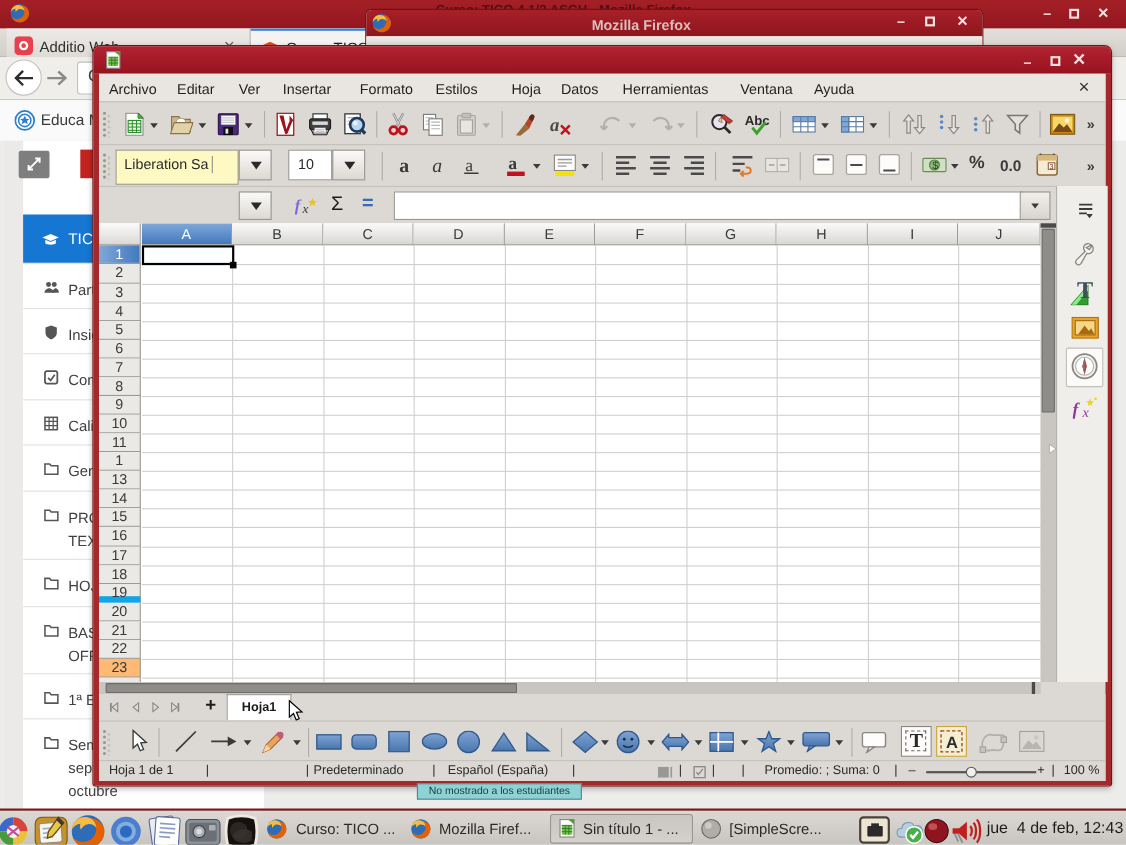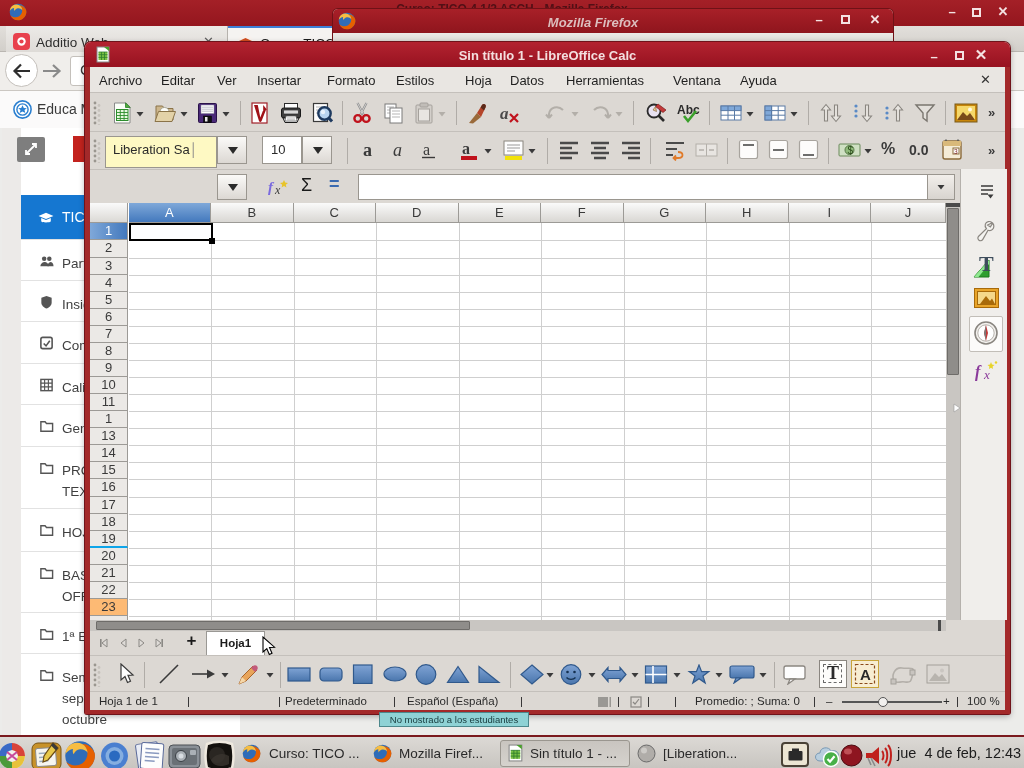--- a/index.html
+++ b/index.html
@@ -162,42 +162,41 @@
     </div>
   </div>
 
 <div class="abs" style="left:333px;top:9px;width:560px;height:120px;border-radius:5px 5px 0 0;background:#e4e1dd;box-shadow:0 0 0 1px #6f1217;">
   <div class="abs" style="left:0;top:0;width:560px;height:24px;border-radius:5px 5px 0 0;background:linear-gradient(#a82028,#8f151d);">
     <svg class="abs" style="left:5px;top:3px" width="18" height="18" viewBox="0 0 18 18">
       <circle cx="9" cy="9" r="8.3" fill="#2f6cb8"></circle>
       <path d="M17.3 7.6 C18 12 15 16.4 10.6 17.2 C6.6 18 2.8 15.8 1.3 12.2 C3.6 14.6 7.4 15 10.2 13.2 C12.9 11.4 13.9 8 12.7 5.1 C12.2 3.9 11.3 2.9 10.2 2.2 C12.4 2.1 14.6 3.2 15.9 5 C16.6 5.8 17 6.7 17.3 7.6 Z" fill="#e66000"></path>
       <path d="M10.2 2.2 C8.2 1.2 5.7 1.3 3.8 2.6 C2 3.8 0.9 5.8 0.8 7.9 C1.7 6.3 3.3 5.2 5.1 5 C4.8 6 4.9 7.1 5.4 8 C6 6.5 7.4 5.4 9 5.2 C10.7 5 12.4 5.8 13.3 7.2 C13.2 5.1 12 3.2 10.2 2.2 Z" fill="#f7bd42"></path>
     </svg>
-    <div class="abs" style="left:140px;top:6px;width:240px;text-align:center;color:#dcbebe;font-size:13px;font-weight:bold;font-style:italic;">Mozilla Firefox</div>
+    <div class="abs" style="left:130px;top:6px;width:240px;text-align:center;color:#dcbebe;font-size:13px;font-weight:bold;">Mozilla Firefox</div>
     <div class="abs" style="left:479px;top:2px;width:14px;height:14px;color:#f4e2e2;font-size:13px;font-weight:bold;text-align:center;line-height:17px;">–</div>
     <div class="abs" style="left:508px;top:6px;width:9px;height:9px;border:2px solid #f4e2e2;"></div>
     <div class="abs" style="left:535px;top:3px;width:14px;height:14px;color:#f4e2e2;font-size:13px;font-weight:bold;text-align:center;line-height:15px;">✕</div>
   </div>
   <div class="abs" style="left:0;top:24px;width:560px;height:10px;background:linear-gradient(#eceae7,#dbd8d3);border-bottom:1px solid #a9a5a0;"></div>
 </div>
 
 <div class="abs" id="lo" style="left:85px;top:42px;width:925px;height:672px;background:#dcd8d3;border-radius:6px 6px 2px 2px;box-shadow:0 0 0 1px #70131a, 0 2px 6px rgba(0,0,0,.35);">
 
   <div class="abs" style="left:0;top:0;width:925px;height:25px;background:linear-gradient(#b32330,#971220);border-radius:6px 6px 0 0;"></div>
   <div class="abs" style="left:0;top:25px;width:5px;height:643px;background:#a3292a;"></div>
   <div class="abs" style="left:920px;top:25px;width:5px;height:643px;background:#a3292a;"></div>
   <div class="abs" style="left:0;top:668px;width:925px;height:4px;background:#a3292a;"></div>
 
   <svg class="abs" style="left:11px;top:4px" width="15" height="17" viewBox="0 0 15 17">
     <rect x="1" y="1" width="12" height="15" fill="#fff" stroke="#888" stroke-width="1"></rect>
     <rect x="2.5" y="6" width="9" height="8" fill="#7ac143"></rect>
     <path d="M2.5 6 h9 M2.5 8.7 h9 M2.5 11.4 h9 M5.5 6 v8 M8.5 6 v8" stroke="#2d7d2d" stroke-width="0.8"></path>
     <path d="M8 1 L13 1 L13 5 Z" fill="#4aa02c"></path>
   </svg>
-  <div class="abs" style="left:0;top:6px;width:925px;text-align:center;color:#f4dfdf;font-size:13px;font-weight:bold;">Sin título 1 - LibreOffice Calc</div>
   <div class="abs" style="left:842px;top:5px;width:14px;height:16px;color:#f4e2e2;font-size:13px;font-weight:bold;text-align:center;line-height:19px;">–</div>
   <div class="abs" style="left:870px;top:9px;width:9px;height:9px;border:2px solid #f4e2e2;"></div>
   <div class="abs" style="left:888px;top:4px;width:16px;height:16px;color:#f4e2e2;font-size:15px;font-weight:bold;text-align:center;line-height:17px;">✕</div>
 
   <div class="abs" id="lo-menu" style="left:5px;top:25px;width:915px;height:25px;background:#e9e6e2;">
       <div class="abs" style="left:9px;top:6px;font-size:13px;color:#1f1f1f;">Archivo</div>
       <div class="abs" style="left:71px;top:6px;font-size:13px;color:#1f1f1f;">Editar</div>
       <div class="abs" style="left:127px;top:6px;font-size:13px;color:#1f1f1f;">Ver</div>
       <div class="abs" style="left:167px;top:6px;font-size:13px;color:#1f1f1f;">Insertar</div>
       <div class="abs" style="left:237px;top:6px;font-size:13px;color:#1f1f1f;">Formato</div>
@@ -517,21 +516,21 @@
       <div class="abs" style="left:0;top:156.96px;width:38px;height:17.07px;background:#ebe9e6;border-right:1px solid #9c9a96;border-bottom:1px solid #9c9a96;color:#3a3a3a;font-size:13px;text-align:center;line-height:16px;">9</div>
       <div class="abs" style="left:0;top:174.03px;width:38px;height:17.07px;background:#ebe9e6;border-right:1px solid #9c9a96;border-bottom:1px solid #9c9a96;color:#3a3a3a;font-size:13px;text-align:center;line-height:16px;">10</div>
       <div class="abs" style="left:0;top:191.1px;width:38px;height:17.07px;background:#ebe9e6;border-right:1px solid #9c9a96;border-bottom:1px solid #9c9a96;color:#3a3a3a;font-size:13px;text-align:center;line-height:16px;">11</div>
       <div class="abs" style="left:0;top:208.17000000000002px;width:38px;height:17.07px;background:#ebe9e6;border-right:1px solid #9c9a96;border-bottom:1px solid #9c9a96;color:#3a3a3a;font-size:13px;text-align:center;line-height:16px;">1</div>
       <div class="abs" style="left:0;top:225.24px;width:38px;height:17.07px;background:#ebe9e6;border-right:1px solid #9c9a96;border-bottom:1px solid #9c9a96;color:#3a3a3a;font-size:13px;text-align:center;line-height:16px;">13</div>
       <div class="abs" style="left:0;top:242.31px;width:38px;height:17.07px;background:#ebe9e6;border-right:1px solid #9c9a96;border-bottom:1px solid #9c9a96;color:#3a3a3a;font-size:13px;text-align:center;line-height:16px;">14</div>
       <div class="abs" style="left:0;top:259.38px;width:38px;height:17.07px;background:#ebe9e6;border-right:1px solid #9c9a96;border-bottom:1px solid #9c9a96;color:#3a3a3a;font-size:13px;text-align:center;line-height:16px;">15</div>
       <div class="abs" style="left:0;top:276.45px;width:38px;height:17.07px;background:#ebe9e6;border-right:1px solid #9c9a96;border-bottom:1px solid #9c9a96;color:#3a3a3a;font-size:13px;text-align:center;line-height:16px;">16</div>
       <div class="abs" style="left:0;top:293.52px;width:38px;height:17.07px;background:#ebe9e6;border-right:1px solid #9c9a96;border-bottom:1px solid #9c9a96;color:#3a3a3a;font-size:13px;text-align:center;line-height:16px;">17</div>
       <div class="abs" style="left:0;top:310.59px;width:38px;height:17.07px;background:#ebe9e6;border-right:1px solid #9c9a96;border-bottom:1px solid #9c9a96;color:#3a3a3a;font-size:13px;text-align:center;line-height:16px;">18</div>
-      <div class="abs" style="left:0;top:327.65999999999997px;width:38px;height:17.07px;background:#ebe9e6;border-right:1px solid #9c9a96;border-bottom:2px solid #0ea5e9;color:#3a3a3a;font-size:13px;text-align:center;line-height:16px;">19</div>
+      <div class="abs" style="left:0;top:327.65999999999997px;width:38px;height:17.07px;background:#ebe9e6;border-right:1px solid #9c9a96;border-bottom:6px solid #0ea5e9;color:#3a3a3a;font-size:13px;text-align:center;line-height:16px;">19</div>
       <div class="abs" style="left:0;top:344.72999999999996px;width:38px;height:17.07px;background:#ebe9e6;border-right:1px solid #9c9a96;border-bottom:1px solid #9c9a96;color:#3a3a3a;font-size:13px;text-align:center;line-height:16px;">20</div>
       <div class="abs" style="left:0;top:361.79999999999995px;width:38px;height:17.07px;background:#ebe9e6;border-right:1px solid #9c9a96;border-bottom:1px solid #9c9a96;color:#3a3a3a;font-size:13px;text-align:center;line-height:16px;">21</div>
       <div class="abs" style="left:0;top:378.87px;width:38px;height:17.07px;background:#ebe9e6;border-right:1px solid #9c9a96;border-bottom:1px solid #9c9a96;color:#3a3a3a;font-size:13px;text-align:center;line-height:16px;">22</div>
       <div class="abs" style="left:0;top:395.94px;width:38px;height:17.07px;background:#fdba74;border-right:1px solid #9c9a96;border-bottom:1px solid #9c9a96;color:#3a3a3a;font-size:13px;text-align:center;line-height:16px;">23</div>
       <div class="abs" style="left:0;top:413.01px;width:38px;height:17.07px;background:#ebe9e6;border-right:1px solid #9c9a96;border-bottom:1px solid #9c9a96;color:#3a3a3a;font-size:13px;text-align:center;line-height:16px;"></div>
       <div class="abs" style="left:121px;top:20.4px;width:1px;height:397px;background:#cfcfcf;"></div>
       <div class="abs" style="left:203.5px;top:20.4px;width:1px;height:397px;background:#cfcfcf;"></div>
       <div class="abs" style="left:286px;top:20.4px;width:1px;height:397px;background:#cfcfcf;"></div>
       <div class="abs" style="left:368.5px;top:20.4px;width:1px;height:397px;background:#cfcfcf;"></div>
       <div class="abs" style="left:451px;top:20.4px;width:1px;height:397px;background:#cfcfcf;"></div>
@@ -861,21 +860,21 @@
     <rect x="1" y="1" width="12" height="15" fill="#fff" stroke="#888" stroke-width="1"></rect>
     <rect x="2.5" y="6" width="9" height="8" fill="#7ac143"></rect>
     <path d="M2.5 6 h9 M2.5 8.7 h9 M2.5 11.4 h9 M5.5 6 v8 M8.5 6 v8" stroke="#2d7d2d" stroke-width="0.8"></path>
     <path d="M8 1 L13 1 L13 5 Z" fill="#4aa02c"></path>
     </svg>
     <div class="abs" style="left:530px;top:9px;font-size:13.5px;color:#2a2a2a;">Sin título 1 - ...</div>
     <svg class="abs" style="left:637px;top:7px" width="19" height="19" viewBox="0 0 19 19">
     <circle cx="9.5" cy="9.5" r="8.5" fill="#b0ada9" stroke="#6a6a6a"></circle>
       <circle cx="7" cy="6.5" r="3" fill="#d5d2ce" opacity="0.8"></circle>
     </svg>
-    <div class="abs" style="left:663px;top:9px;font-size:13.5px;color:#2a2a2a;">[Liberation...</div>
+    <div class="abs" style="left:663px;top:9px;font-size:13.5px;color:#2a2a2a;">[SimpleScre...</div>
     <div class="abs" style="left:781px;top:5px;width:28px;height:25px;background:#ece5d3;border:2px solid #4a4236;border-radius:4px;"></div>
     <svg class="abs" style="left:788px;top:11px" width="15" height="13" viewBox="0 0 15 13">
       <rect x="0.5" y="3" width="14" height="9.5" rx="1" fill="#2a2a2a"></rect>
       <rect x="4" y="0.5" width="7" height="4" fill="#2a2a2a"></rect>
     </svg>
     <svg class="abs" style="left:812px;top:7px" width="30" height="24" viewBox="0 0 30 24">
     <path d="M8 17 C2 17 2 9 8 9 C8 3 17 2 19 7 C26 5 29 12 24 15 C24 17 22 18 20 17 Z" fill="#b8cede" stroke="#7a9ab5"></path>
     <circle cx="19" cy="15" r="7.5" fill="#48b048" stroke="#fff" stroke-width="1.4"></circle>
       <path d="M15.5 15 L18 17.7 L22.5 12.2" stroke="#fff" stroke-width="2.2" fill="none"></path>
     </svg>

